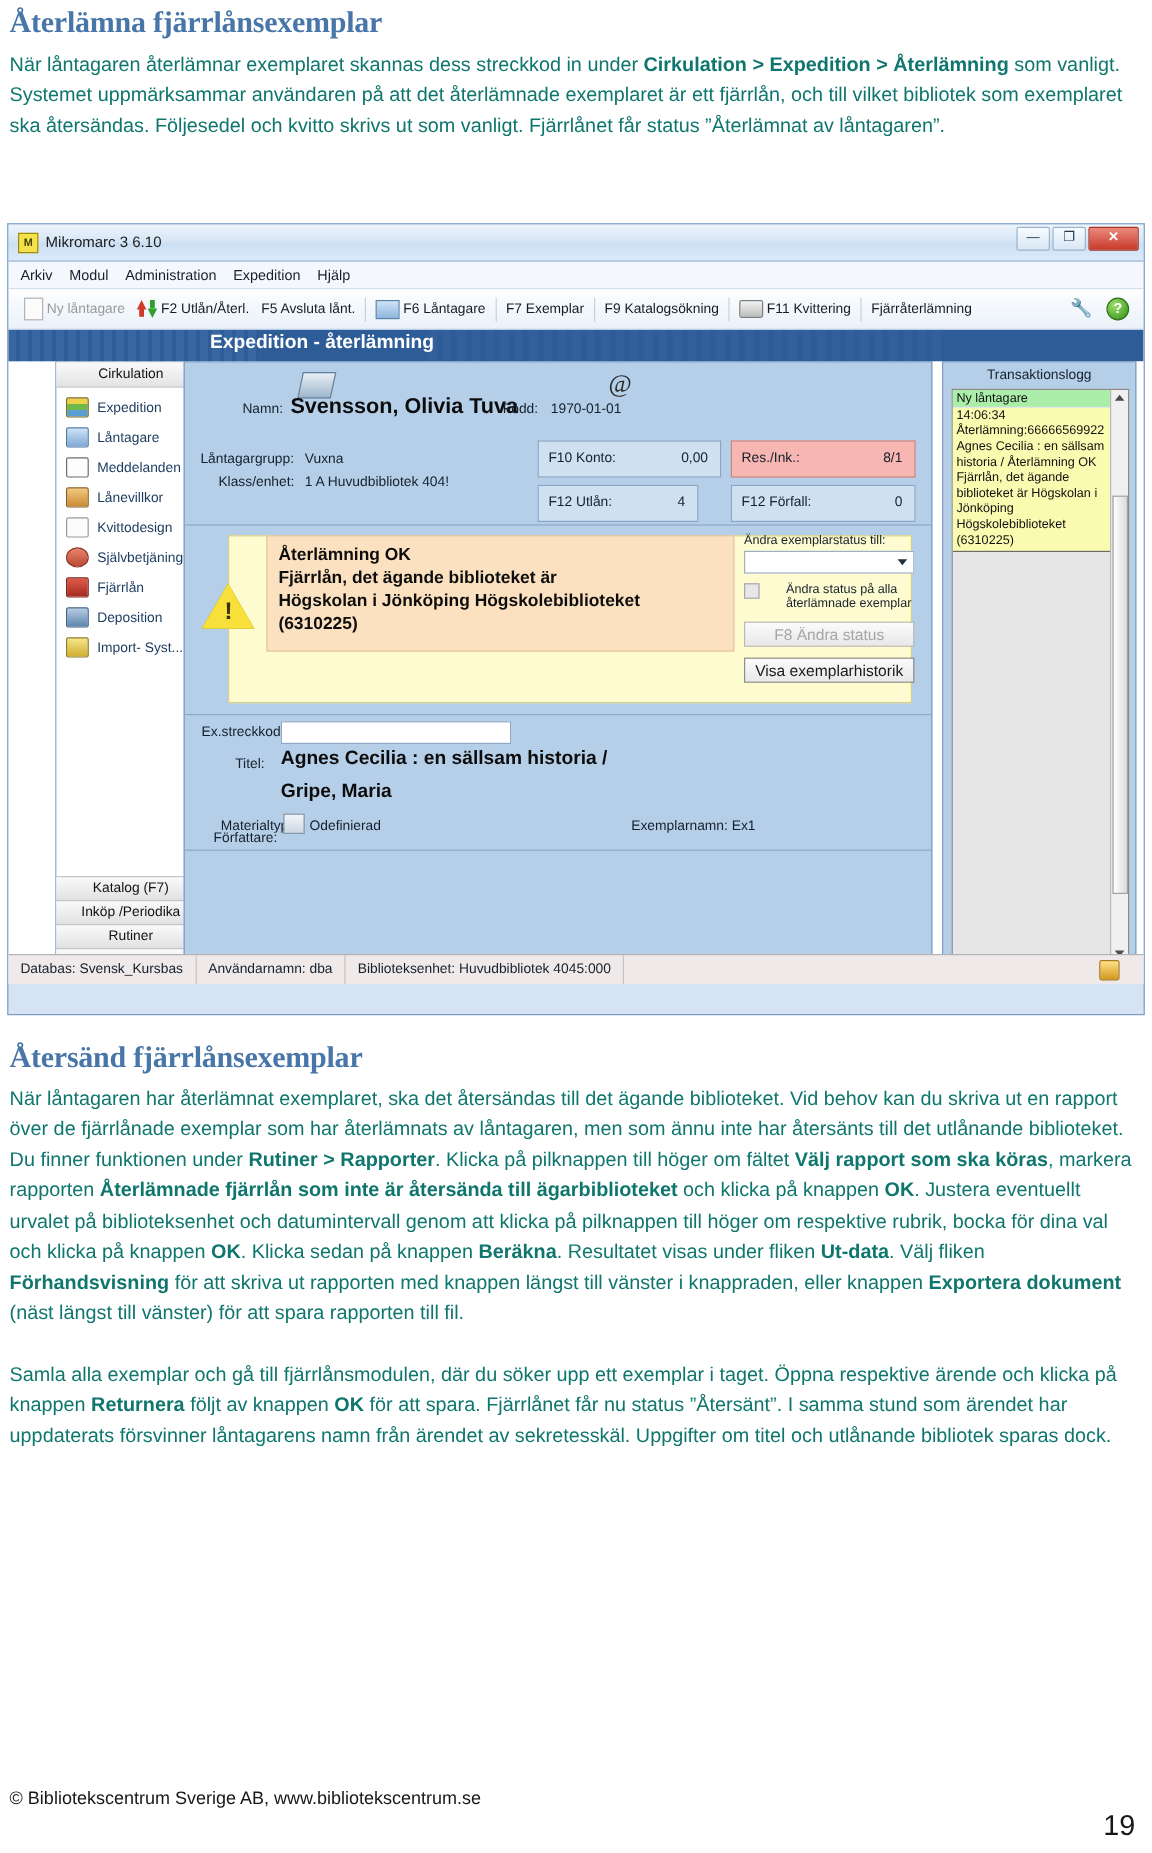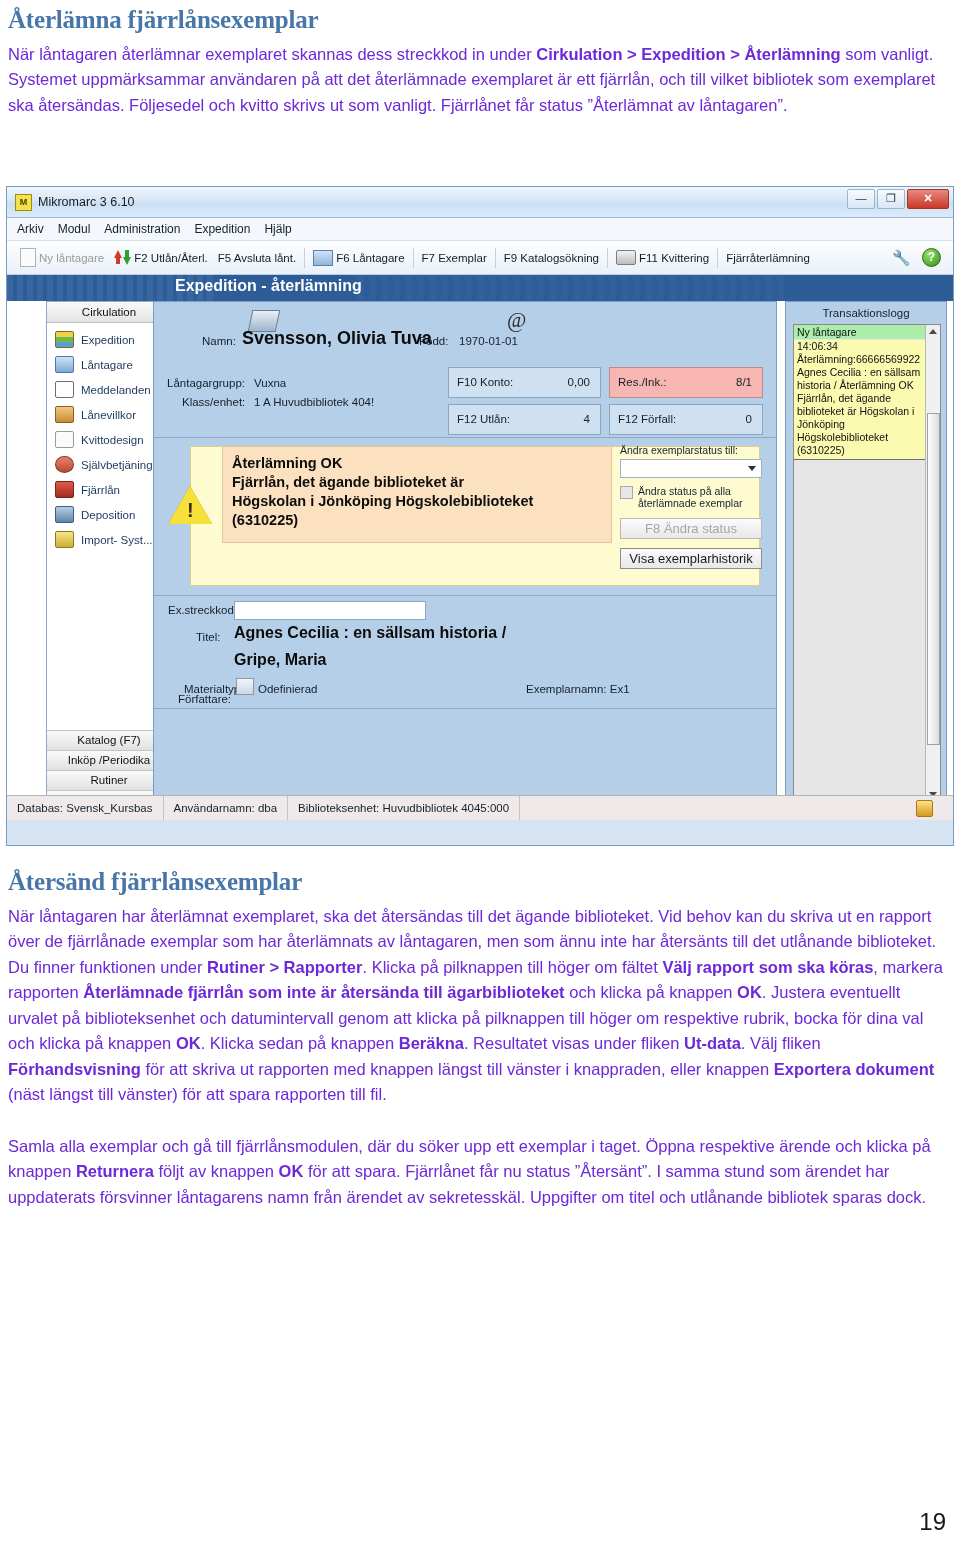--- a/index.html
+++ b/index.html
@@ -31,21 +31,21 @@
     font-weight: bold;
     color: #4876a8;
     margin: 0;
     padding: 0;
     letter-spacing: -0.2px;
     line-height: 1.1;
   }
   .body-text {
     font-size: 16.5px;
     line-height: 25.5px;
-    color: #6d28d9;
+    color: #0f766e;
     text-align: left;
     margin: 0;
   }
   .body-text b { font-weight: bold; }
 
   
   #sec1 {
     position: absolute;
     left: 8px;
     top: 6px;
@@ -335,21 +335,21 @@
     border: 1px solid #8ba6c2;
     background: #cfe0f1;
     font-size: 11.5px;
     color: #14202c;
     box-sizing: border-box;
   }
   .statbox .k { position:absolute; left:8px; top:8px; }
   .statbox .v { position:absolute; right:10px; top:8px; }
   .sb-konto  { left:294px; top:65px; width:153px; height:31px; }
   .sb-res    { left:455px; top:65px; width:154px; height:31px; background:#f8b6b3; border-color:#c08a87;}
-  .sb-utlan  { left:294px; top:102px; width:153px; height:31px; }
+  .sb-utlan  { left:294px; top:102px; width:134px; height:31px; }
   .sb-forfall{ left:455px; top:102px; width:154px; height:31px; }
 
   
   .alert-sec { height: 157px; position: relative; }
   .alertbox {
     position: absolute;
     left: 36px; top: 8px;
     width: 570px; height: 140px;
     background: #fdfbcf;
     border: 1px solid #d8d08a;
@@ -399,21 +399,21 @@
     height: 17px;
     background: #ffffff;
     border: 1px solid #9eb0c2;
     position: relative;
   }
   .sp-select .caret {
     position:absolute; right:5px; top:6px;
     width:0;height:0;border-left:4px solid transparent;border-right:4px solid transparent;border-top:5px solid #23303d;
   }
   .sp-check {
-    display:flex; gap:5px; margin-top:7px; align-items:flex-start;
+    display:flex; gap:22px; margin-top:7px; align-items:flex-start;
   }
   .sp-check .box {
     width:11px;height:11px;background:#e7e7e7;border:1px solid #a9a9a9;flex:0 0 auto;margin-top:1px;
   }
   .sp-check .txt { font-size:10.5px; color:#17222e; line-height:12px; }
   .sp-btn {
     margin-top: 9px;
     height: 19px;
     border: 1px solid #b9b9b9;
     background: linear-gradient(to bottom,#fbfbfb,#e8e8e8);
@@ -760,15 +760,16 @@
       </div>
     </div>
   </div>
 
   <div id="sec2">
     <h1 class="doc-heading">Återsänd fjärrlånsexemplar</h1>
     <p class="body-text" id="s2p1"><span>När låntagaren har återlämnat exemplaret, ska det återsändas till det ägande biblioteket. Vid behov kan du skriva ut en rapport över de fjärrlånade exemplar som har återlämnats av låntagaren, men som ännu inte har återsänts till det utlånande biblioteket. Du finner funktionen under </span><b>Rutiner &gt; Rapporter</b><span>. Klicka på pilknappen till höger om fältet </span><b>Välj rapport som ska köras</b><span>, markera rapporten </span><b>Återlämnade fjärrlån som inte är återsända till ägarbiblioteket</b><span> och klicka på knappen </span><b>OK</b><span>. Justera eventuellt urvalet på biblioteksenhet och datumintervall genom att klicka på pilknappen till höger om respektive rubrik, bocka för dina val och klicka på knappen </span><b>OK</b><span>. Klicka sedan på knappen </span><b>Beräkna</b><span>. Resultatet visas under fliken </span><b>Ut-data</b><span>. Välj fliken </span><b>Förhandsvisning</b><span> för att skriva ut rapporten med knappen längst till vänster i knappraden, eller knappen </span><b>Exportera dokument</b><span> (näst längst till vänster) för att spara rapporten till fil.</span></p>
     <p class="body-text para2" id="s2p2"><span>Samla alla exemplar och gå till fjärrlånsmodulen, där du söker upp ett exemplar i taget. Öppna respektive ärende och klicka på knappen </span><b>Returnera</b><span> följt av knappen </span><b>OK</b><span> för att spara. Fjärrlånet får nu status ”Återsänt”. I samma stund som ärendet har uppdaterats försvinner låntagarens namn från ärendet av sekretesskäl. Uppgifter om titel och utlånande bibliotek sparas dock.</span></p>
   </div>
 
+  <div class="footer">© Bibliotekscentrum Sverige AB, www.bibliotekscentrum.se</div>
   <div class="pagenum">19</div>
 
 </div>
 
 </body></html>

